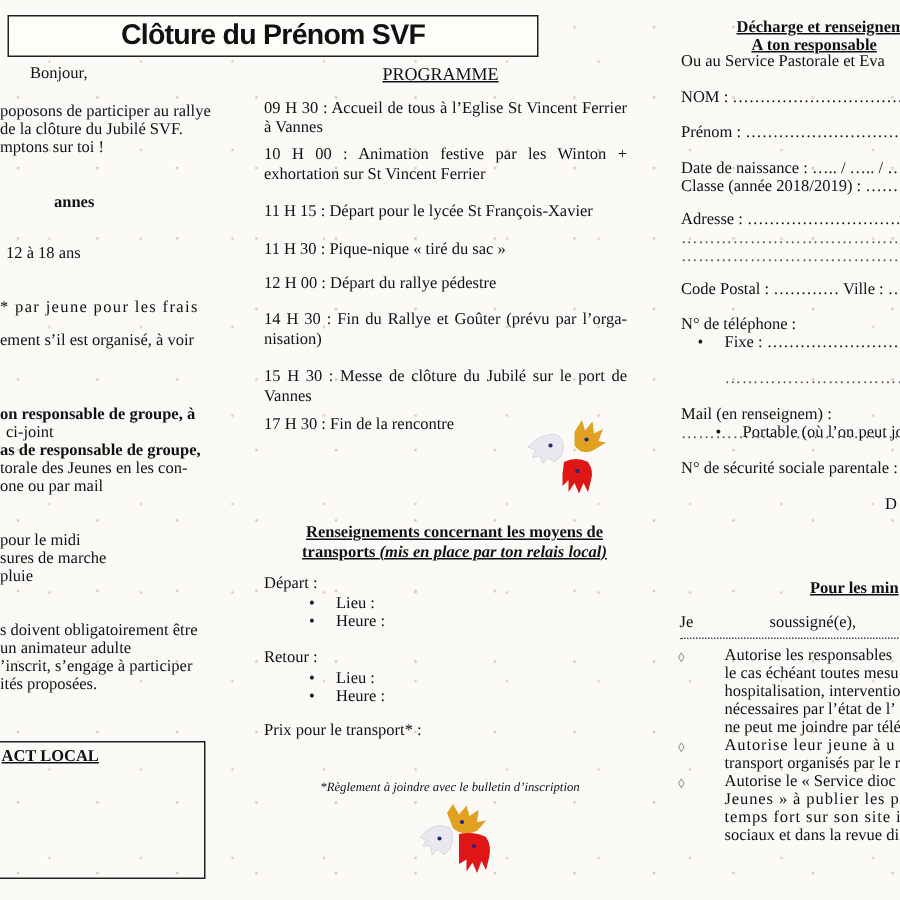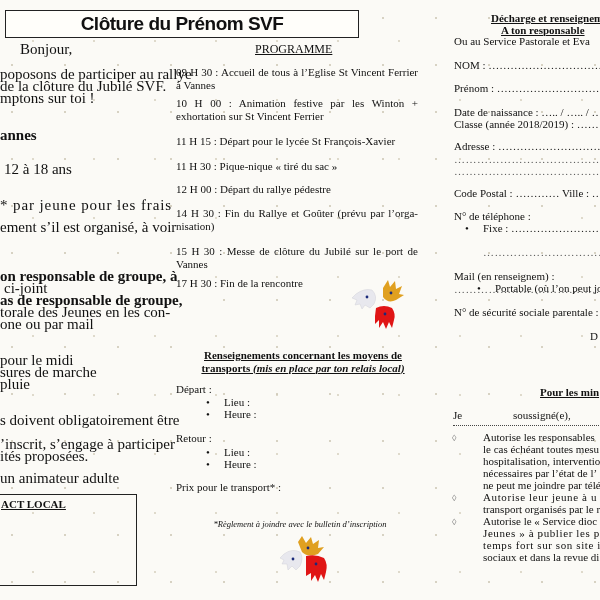--- a/index.html
+++ b/index.html
@@ -8,21 +8,21 @@
     background:#fbfaf6;
     background-image:
       radial-gradient(circle at 12px 18px, #cfc9b8 0.6px, transparent 1.2px),
       radial-gradient(circle at 33px 41px, #d8d2c2 0.6px, transparent 1.2px),
       radial-gradient(circle at 47px 9px, #d4cebe 0.5px, transparent 1.1px);
     background-size: 53px 47px, 61px 59px, 43px 37px;
     font-family: "Liberation Serif", "DejaVu Serif", serif;
     color:#111;
   }
   .abs { position:absolute; }
-  .t { font-size:15px; line-height:12.5px; white-space:nowrap; }
+  .t { font-size:11px; line-height:12.5px; white-space:nowrap; }
   .b { font-weight:bold; }
   .u { text-decoration:underline; }
 
   
   #title-box { left:5px; top:10px; width:352px; height:26px; border:1.5px solid #222; background:#fffefa; }
   #title-text { position:absolute; left:0; right:0; top:2px; text-align:center;
     font-family:"Liberation Sans", "DejaVu Sans", sans-serif; font-weight:bold; font-size:19px; letter-spacing:-0.5px; }
 
   
   #left-col .t { position:absolute; }
@@ -52,34 +52,34 @@
 
 <div id="title-box" class="abs">
   <div id="title-text">Clôture du Prénom SVF</div>
 </div>
 
 <div id="left-col">
   <div class="t" style="left:20px;top:43px;">Bonjour,</div>
   <div class="t" style="left:0;top:68px;">poposons de participer au rallye</div>
   <div class="t" style="left:0;top:80px;">de la clôture du Jubilé SVF.</div>
   <div class="t" style="left:0;top:92px;">mptons sur toi !</div>
-  <div class="t b" style="left:0;top:129px;">annes</div>
+  <div class="t b" style="left:0;top:129px;padding-left:36px;">annes</div>
   <div class="t" style="left:4px;top:163px;">12 à 18 ans</div>
   <div class="t" style="left:0;top:199px;width:133px;letter-spacing:0.9px;">* par jeune pour les frais</div>
   <div class="t" style="left:0;top:221px;">ement s’il est organisé, à voir</div>
   <div class="t b" style="left:0;top:270px;">on responsable de groupe, à</div>
   <div class="t" style="left:4px;top:282px;">ci-joint</div>
   <div class="t b" style="left:0;top:294px;">as de responsable de groupe,</div>
   <div class="t" style="left:0;top:306px;">torale des Jeunes en les con-</div>
   <div class="t" style="left:0;top:318px;">one ou par mail</div>
   <div class="t" style="left:0;top:354px;">pour le midi</div>
   <div class="t" style="left:0;top:366px;">sures de marche</div>
   <div class="t" style="left:0;top:378px;">pluie</div>
   <div class="t" style="left:0;top:414px;">s doivent obligatoirement être</div>
-  <div class="t" style="left:0;top:426px;margin-top:46px;">un animateur adulte</div>
+  <div class="t" style="left:0;top:426px;">un animateur adulte</div>
   <div class="t" style="left:0;top:438px;">’inscrit, s’engage à participer</div>
   <div class="t" style="left:0;top:450px;">ités proposées.</div>
 </div>
 
 <div id="contact-box" class="abs">
   <div id="contact-title">ACT LOCAL</div>
 </div>
 
 <div id="prog-title" class="abs">PROGRAMME</div>
 <div class="prog-item" style="top:66px;">09 H 30 : Accueil de tous à l’Eglise St Vincent Ferrier à Vannes</div>

